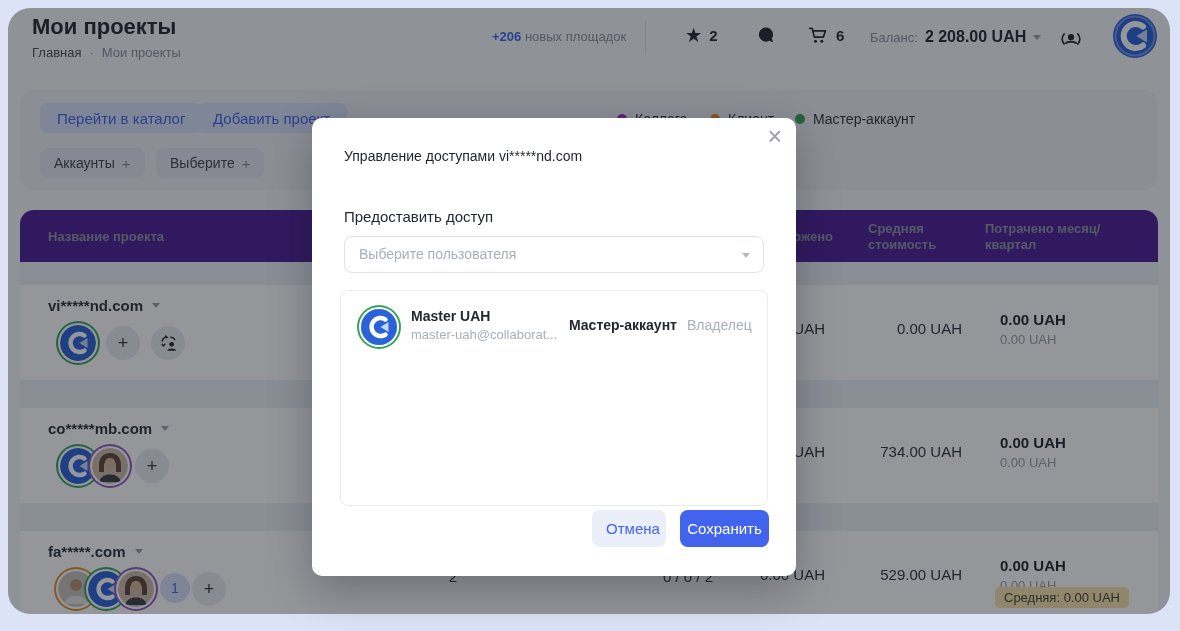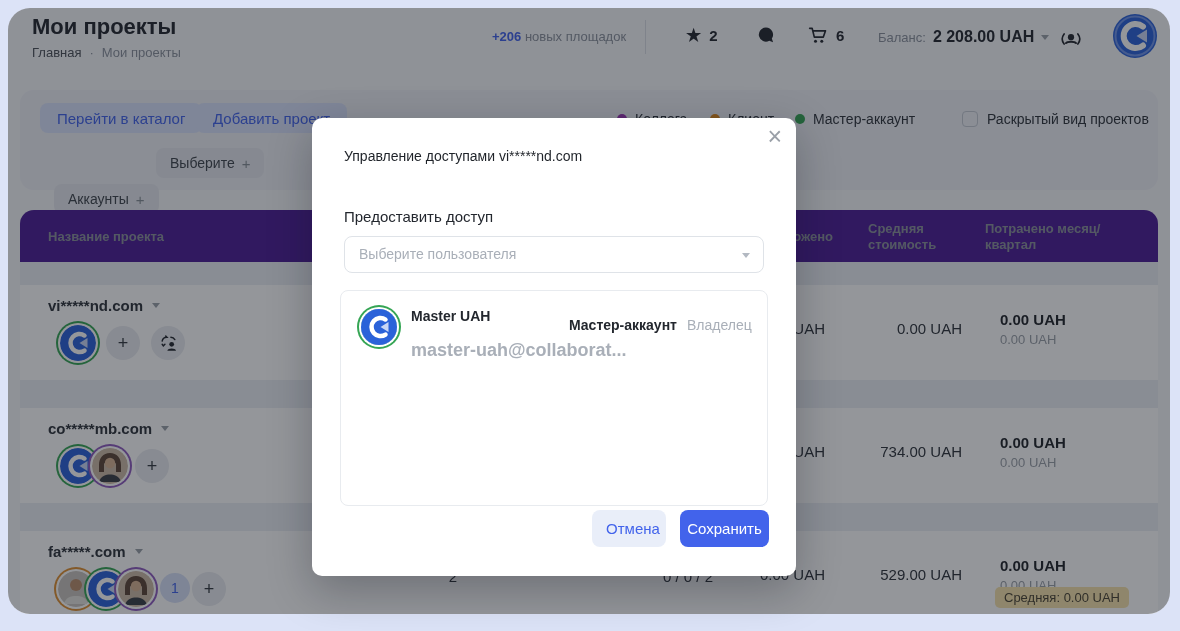--- a/index.html
+++ b/index.html
@@ -15,40 +15,40 @@
   .breadcrumb .bc-home { color:#4b5058; font-weight:500; cursor:pointer; }
   .new-sites { position:absolute; left:484px; top:21px; font-size:13px; color:#8a919c; }
   .new-sites .count { color:#4263eb; font-weight:700; }
   .hdr-divider { position:absolute; left:637px; top:12px; width:1px; height:34px; background:#d9dce4; }
   .hdr-item { position:absolute; top:17px; display:flex; align-items:center; gap:8px; font-size:15px; font-weight:600; color:#23272e; }
   .hdr-star { left:678px; }
   .hdr-chat { left:748px; }
   .hdr-cart { left:800px; }
   .star-glyph { font-size:17px; color:#23272e; }
   .balance { position:absolute; left:862px; top:20px; display:flex; align-items:center; gap:7px; cursor:pointer; }
-  .balance .bal-label { font-size:13px; color:#8a919c;margin-left:8px; }
+  .balance .bal-label { font-size:13px; color:#8a919c; }
   .balance .bal-value { font-size:16px; font-weight:700; color:#23272e; }
   .caret { width:0; height:0; border-left:4px solid transparent; border-right:4px solid transparent;
            border-top:5px solid #9aa0a8; display:inline-block; }
   .hdr-notif { position:absolute; left:1052px; top:20px; cursor:pointer; }
   .hdr-logo { position:absolute; left:1104px; top:5px; width:46px; height:46px; cursor:pointer; }
 
   
   .toolbar { position:absolute; left:12px; top:82px; width:1138px; height:100px;
              background:#eef0f6; border-radius:14px; }
   .btn-light-blue { position:absolute; height:30px; background:#d9e2fb; color:#4263eb;
                     border:none; border-radius:8px; font-family:inherit; font-size:15px; font-weight:500;
                     padding:0 17px; cursor:pointer; }
   .btn-catalog { left:20px; top:13px; }
   .btn-add-project { left:176px; top:13px; }
   .chip { position:absolute; top:58px; height:30px; background:#e6e8ee; color:#3f454d;
           border:none; border-radius:8px; font-family:inherit; font-size:14px; font-weight:500;
           padding:0 14px; cursor:pointer; display:flex; align-items:center; gap:7px; }
   .chip .plus { color:#868e96; font-size:15px; }
-  .chip-accounts { left:34px;margin-top:36px; }
+  .chip-accounts { left:20px; }
   .chip-projects { left:136px; }
   .legend-item { position:absolute; top:21px; display:flex; align-items:center; gap:8px;
                  font-size:14px; color:#2f343b; }
   .legend-dot { width:10px; height:10px; border-radius:50%; }
   .legend-1 { left:597px; } .legend-2 { left:690px; } .legend-3 { left:775px; }
   .expanded-check { position:absolute; left:942px; top:21px; display:flex; align-items:center; gap:9px; cursor:pointer; }
   .checkbox { width:16px; height:16px; border:1.5px solid #c3c8d1; border-radius:4px; background:transparent; }
   .expanded-label { font-size:14px; color:#2f343b; }
 
   
@@ -96,21 +96,21 @@
   .user-select { position:absolute; left:32px; top:118px; width:420px; height:37px;
                  border:1px solid #dfe3e8; border-radius:8px; background:#fff; cursor:pointer; }
   .user-select .placeholder { position:absolute; left:14px; top:9px; font-size:14px; color:#a9afb8; }
   .user-select .caret { position:absolute; right:13px; top:16px; border-top-color:#b3b9c2; }
   .users-card { position:absolute; left:28px; top:172px; width:428px; height:216px;
                 border:1px solid #e8ebef; border-radius:8px; background:#fff; }
   .user-avatar { position:absolute; left:20px; top:18px; width:36px; height:36px; border-radius:50%;
                  box-shadow:0 0 0 2px #fff, 0 0 0 4px #35a554; }
   .user-avatar svg { width:36px; height:36px; display:block; }
   .user-name { position:absolute; left:70px; top:17px; font-size:14px; font-weight:600; color:#23272e; }
-  .user-email { position:absolute; left:70px; top:49px; font-size:18px; color:#a9afb8;font-weight:bold; }
+  .user-email { position:absolute; left:70px; top:36px; font-size:13px; color:#a9afb8; }
   .user-role { position:absolute; left:228px; top:26px; font-size:14px; font-weight:700; color:#23272e; }
   .user-status { position:absolute; left:346px; top:26px; font-size:14px; color:#a9afb8; }
   .btn-cancel { position:absolute; left:280px; top:392px; width:74px; height:37px; background:#e9eef9;
                 color:#4263eb; border:none; border-radius:8px; font-family:inherit; font-size:15px;
                 font-weight:500; cursor:pointer;padding-left:8px; }
   .btn-save { position:absolute; left:368px; top:392px; width:89px; height:37px; background:#4263eb;
               color:#ffffff; border:none; border-radius:8px; font-family:inherit; font-size:15px;
               font-weight:500; cursor:pointer; }
   .icon-dark { fill:#23272e; }
 </style>
@@ -194,24 +194,20 @@
       </div>
       <div class="legend-item legend-2">
         <span class="legend-dot" style="background: rgb(224, 138, 30);"></span>
         <span>Клиент</span>
       </div>
       <div class="legend-item legend-3">
         <span class="legend-dot" style="background: rgb(53, 165, 84);"></span>
         <span>Мастер-аккаунт</span>
       </div>
 
-      <div class="expanded-check">
-        <span class="checkbox"></span>
-        <span class="expanded-label">Раскрытый вид проектов</span>
-      </div>
     </div>
 
     <div class="table">
       <div class="thead">
         <div class="th th-project">Название проекта</div>
         <div class="th th-offered">Предложено</div>
         <div class="th th-spent">Потрачено месяц/квартал</div>
         <div class="th th-avg">Средняя стоимость</div>
       </div>
 

